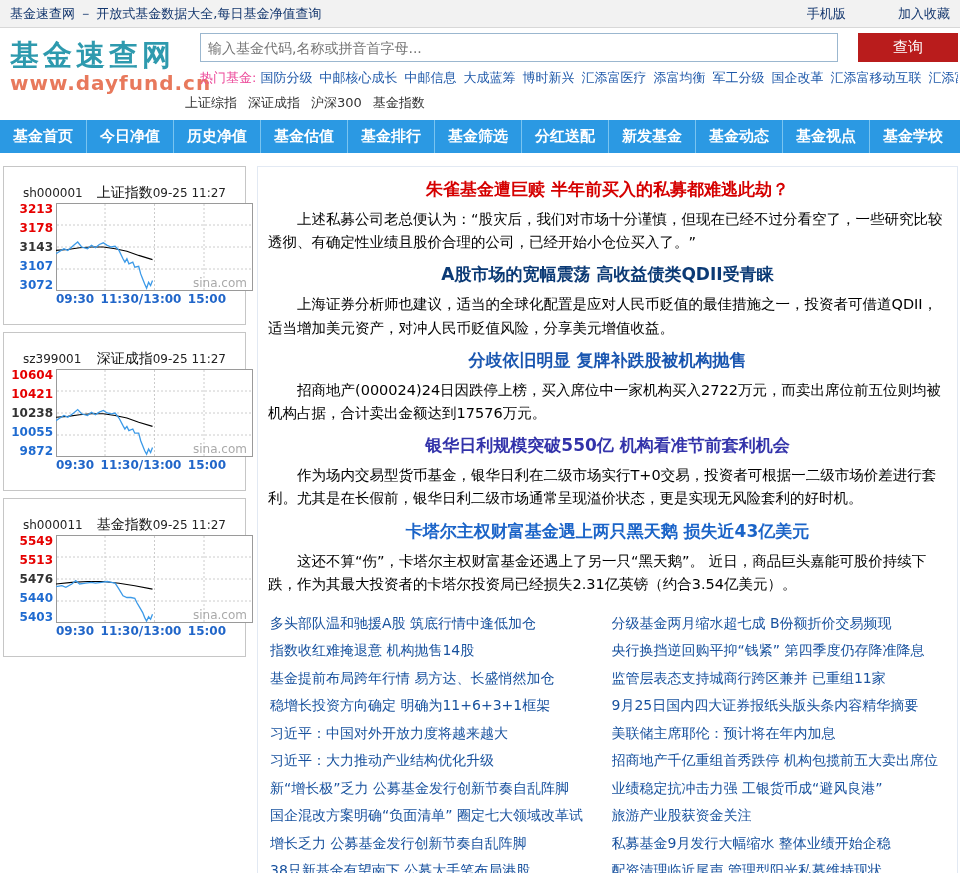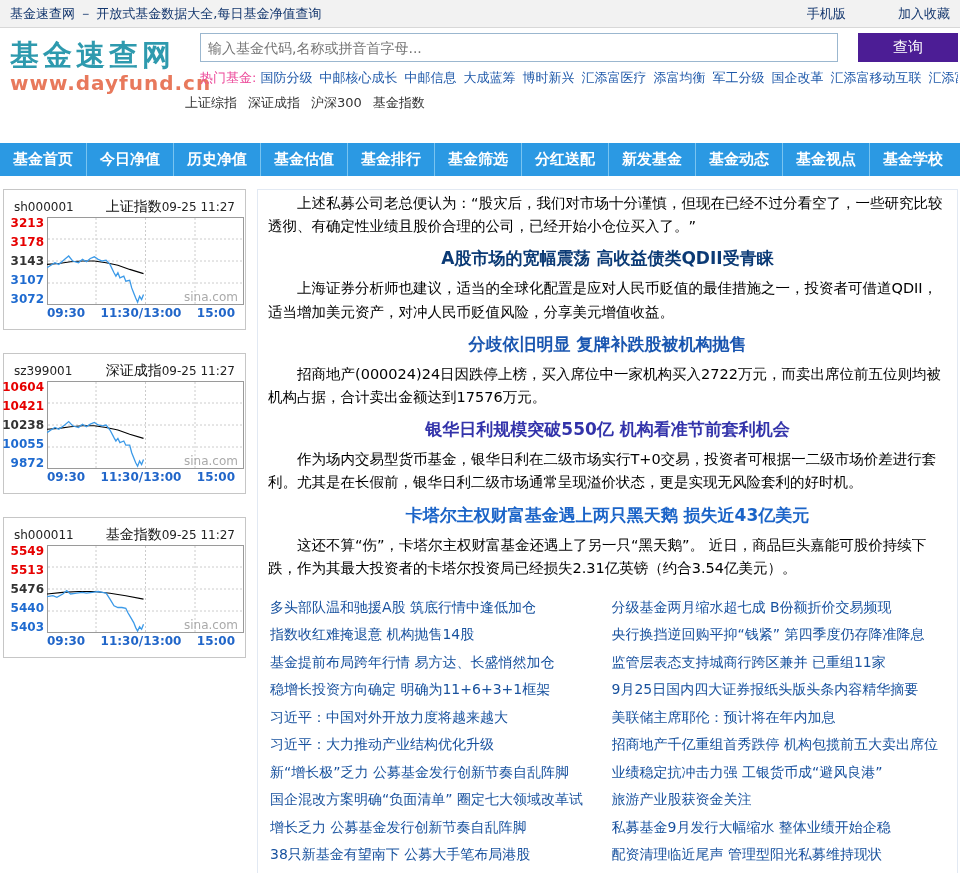--- a/index.html
+++ b/index.html
@@ -11,36 +11,36 @@
   .topbar{height:28px;background:#f2f2f2;border-bottom:1px solid #d8d8d8;display:flex;justify-content:space-between;align-items:center;padding:0 10px;font-size:13px;color:#14376e;gap:10px;}
   .topbar-right a{margin-left:48px;color:#14376e;}
 
   
   .header{position:relative;height:92px;background:#fff;}
   .logo{position:absolute;left:10px;top:12px;line-height:1.1;cursor:pointer;}
   .logo-title{font-size:29px;font-weight:bold;color:#2e9aae;letter-spacing:4px;}
   .logo-url{font-size:20px;font-weight:bold;color:#e8795c;letter-spacing:1px;}
   .search-row{position:absolute;left:200px;top:5px;width:758px;display:flex;align-items:stretch;}
   .search-input{flex:1;height:29px;border:1px solid #9bb7cf;font-size:14px;padding:0 7px;color:#a21caf;font-family:"DejaVu Sans",sans-serif;}
-  .query-btn{width:100px;height:29px;margin-left:20px;background:#4c1d95;color:#fff;border:none;font-size:15px;font-family:"DejaVu Sans",sans-serif;cursor:pointer;}
+  .query-btn{width:100px;height:29px;margin-left:20px;background:#b91c1c;color:#fff;border:none;font-size:15px;font-family:"DejaVu Sans",sans-serif;cursor:pointer;}
   .hot-row{position:absolute;left:200px;top:41px;width:758px;font-size:13px;color:#333;white-space:nowrap;overflow:hidden;}
   .hot-row .hot-label{color:#ec4899;margin-right:4px;}
   .hot-row a{color:#1e58a9;margin-right:7px;}
   .idx-row{position:absolute;left:185px;top:66px;font-size:13px;}
   .idx-row a{color:#333;margin-right:11px;}
 
   
-  .nav{height:33px;background:#2b99e3;display:flex;margin-top:23px;}
+  .nav{height:33px;background:#2b99e3;display:flex;}
   .nav-item{color:#fff;font-size:15px;font-weight:bold;line-height:33px;padding:0 13px;border-left:1px solid #79c4f0;}
   .nav-item:first-child{border-left:none;}
 
   
   .main{display:flex;align-items:flex-start;padding:13px 0 0 0;}
   .left-col{width:254px;flex:none;padding-left:3px;}
-  .chart-panel{width:243px;border:1px solid #c6c6c6;margin-bottom:23px;background:#fff;padding:7px;}
+  .chart-panel{width:243px;border:1px solid #c6c6c6;margin-bottom:7px;background:#fff;padding:16px;}
   .ch-head{display:flex;align-items:baseline;padding:1px 3px 0 3px;}
   .ch-code{font-size:12px;color:#222;}
   .ch-name{font-size:14px;font-weight:normal;color:#111;flex:1;text-align:right;}
   .ch-time{font-size:12px;color:#222;}
   .ch-body{display:flex;margin-top:1px;}
   .ch-ylabels{width:36px;display:flex;flex-direction:column;justify-content:space-between;align-items:flex-end;padding:0 3px 0 0;font-size:12px;font-weight:bold;line-height:1;}
   .yl-r{color:#e60000;}
   .yl-k{color:#333;}
   .yl-b{color:#1f6bd0;}
   .ch-plot{position:relative;width:197px;height:88px;}
@@ -192,20 +192,21 @@
         <div class="ch-x">
           <span>09:30</span>
           <span>11:30/13:00</span>
           <span>15:00</span>
         </div>
       </div>
     </div>
   <div class="right-col">
     <div id="articles">
         <div class="article">
+          <h3 style="color: rgb(213, 0, 0);">朱雀基金遭巨赎  半年前买入的私募都难逃此劫？</h3>
           <p>上述私募公司老总便认为：“股灾后，我们对市场十分谨慎，但现在已经不过分看空了，一些研究比较透彻、有确定性业绩且股价合理的公司，已经开始小仓位买入了。”</p>
         </div>
         <div class="article">
           <h3 style="color: rgb(11, 58, 117);">A股市场的宽幅震荡  高收益债类QDII受青睐</h3>
           <p>上海证券分析师也建议，适当的全球化配置是应对人民币贬值的最佳措施之一，投资者可借道QDII，适当增加美元资产，对冲人民币贬值风险，分享美元增值收益。</p>
         </div>
         <div class="article">
           <h3 style="color: rgb(26, 86, 176);">分歧依旧明显  复牌补跌股被机构抛售</h3>
           <p>招商地产(000024)24日因跌停上榜，买入席位中一家机构买入2722万元，而卖出席位前五位则均被机构占据，合计卖出金额达到17576万元。</p>
         </div>

